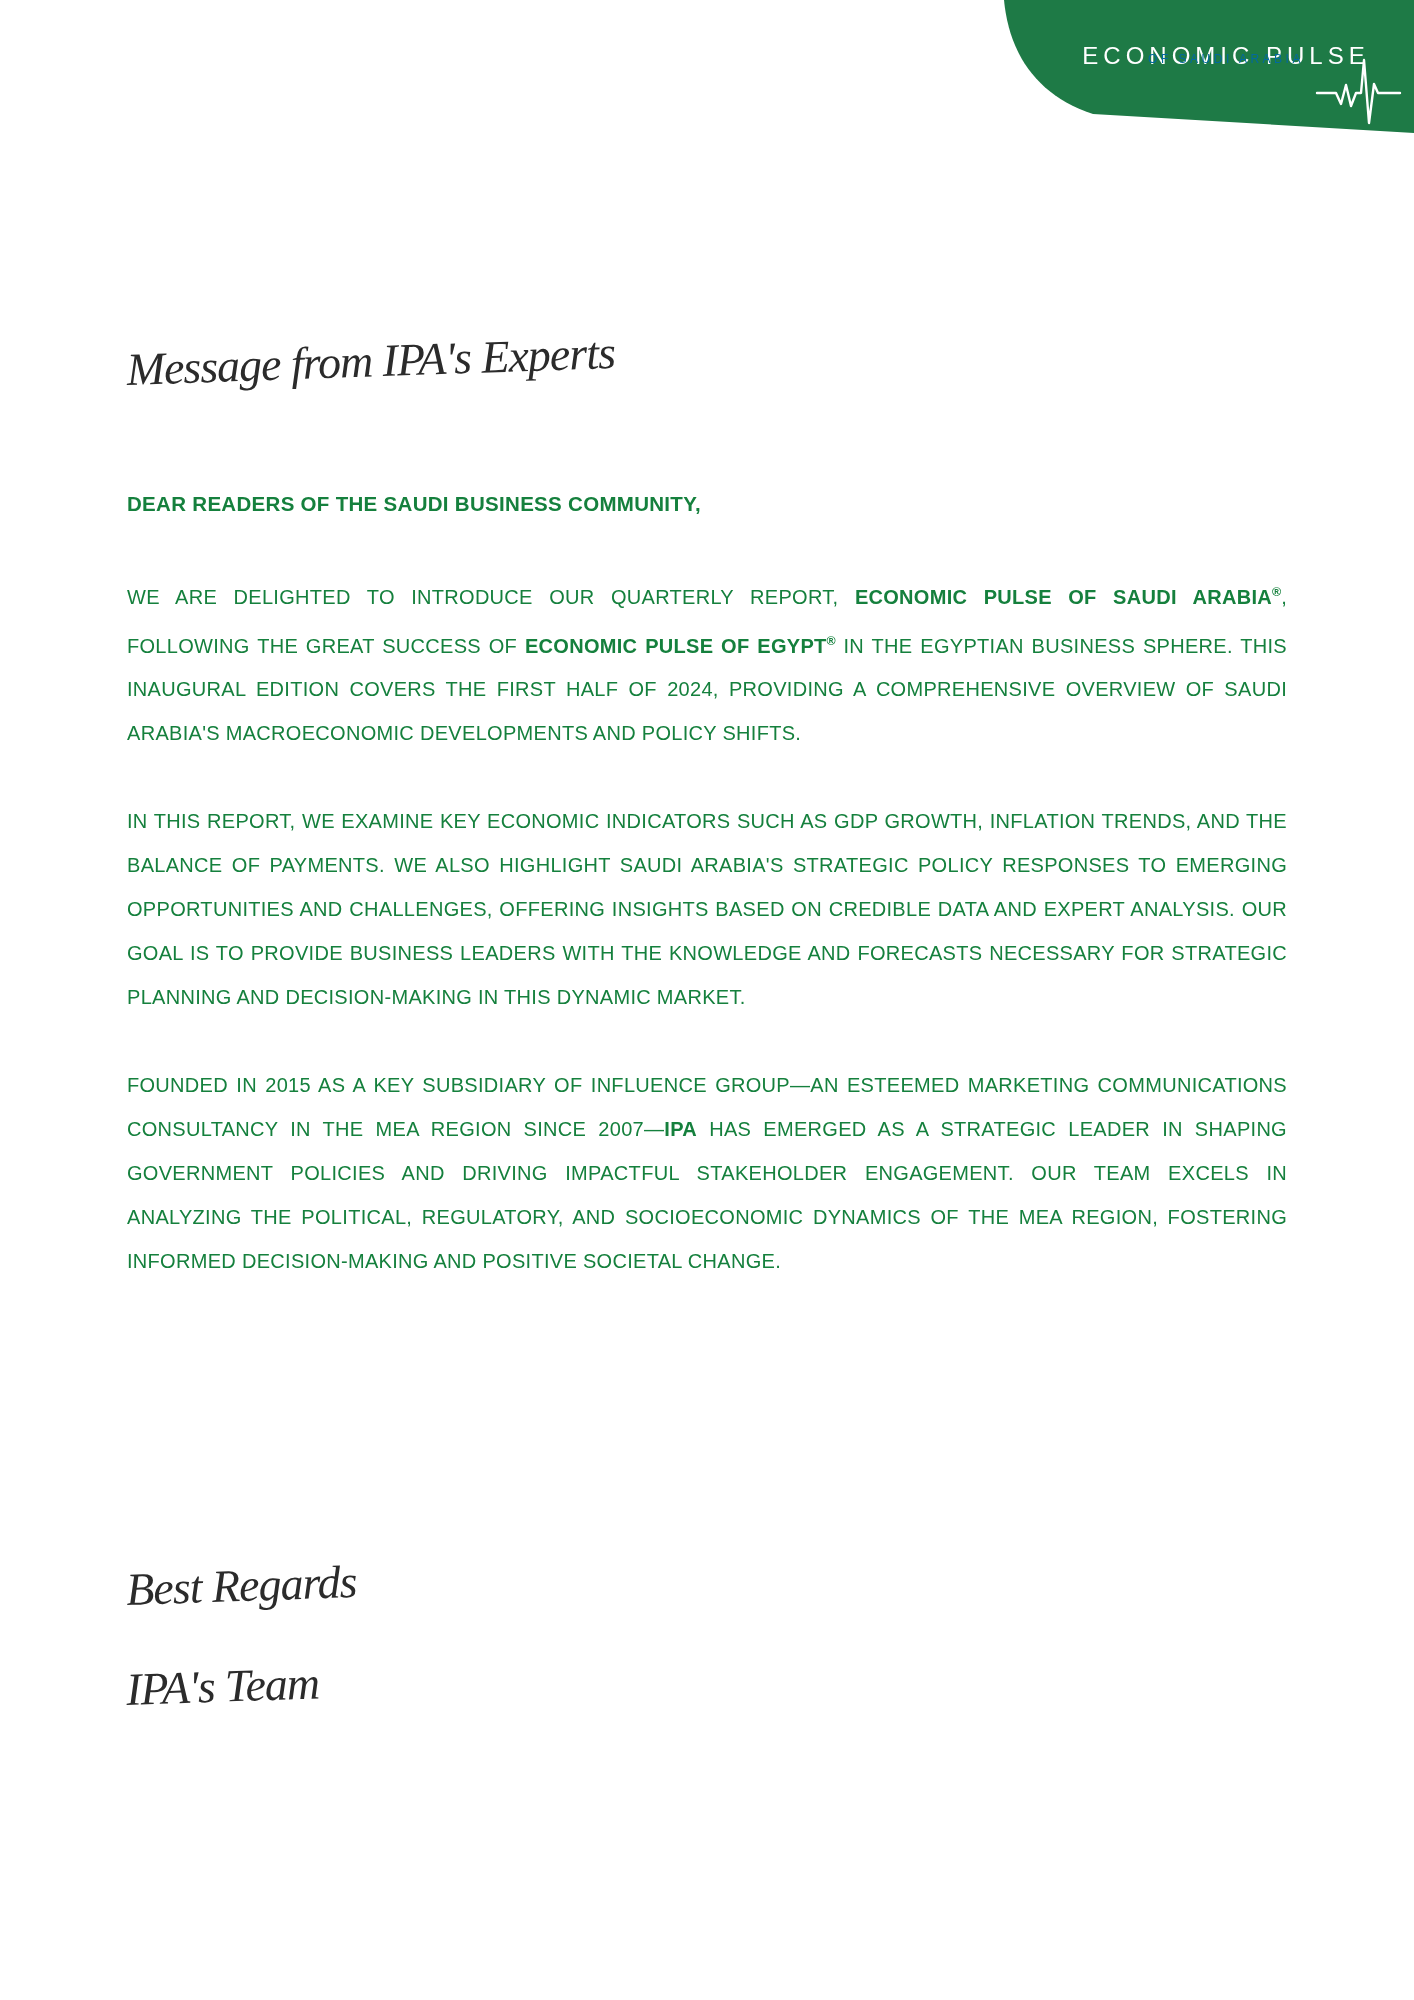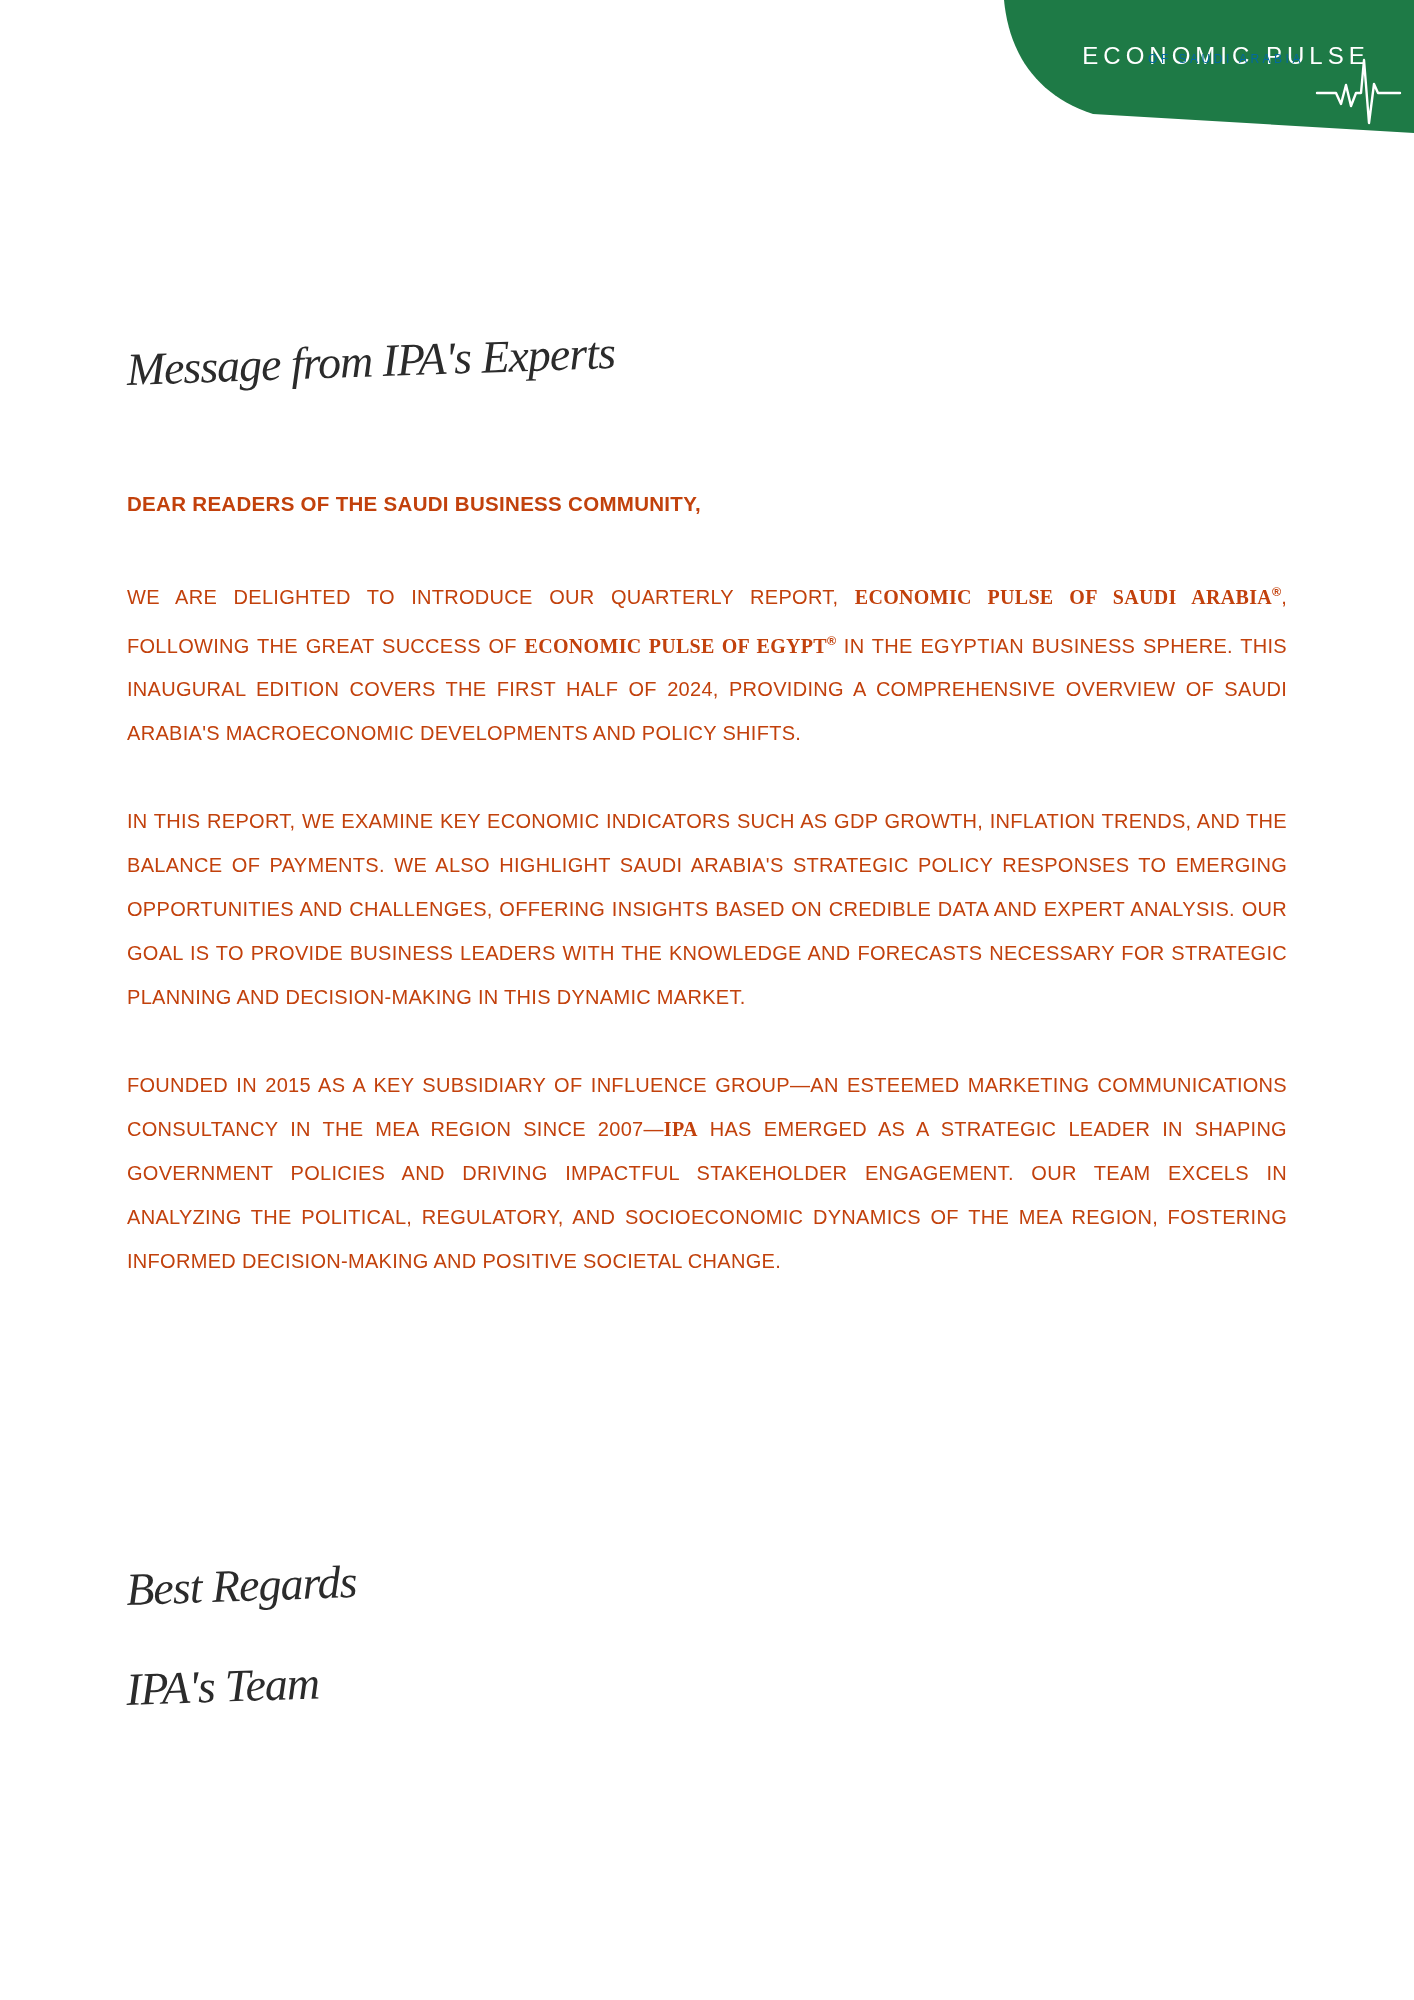--- a/index.html
+++ b/index.html
@@ -39,28 +39,28 @@
     letter-spacing:-1px;
   }
   .page-heading{
     position:absolute;left:128px;top:330px;
     font-size:46px;line-height:80px;
   }
 
   
   .letter{
     position:absolute;left:127px;top:482px;width:1160px;
-    color:#c2410c;
+    color:#15803d;
     font-size:20px;line-height:44px;
     letter-spacing:0.3px;
   }
   .greeting{font-weight:bold;margin:0 0 44px 0;font-size:20.5px;}
   .para{margin:0 0 44px 0;text-align:justify;}
   .para:last-child{margin-bottom:0;}
-  .b{font-weight:bold;font-family:Liberation Serif, serif;}
+  .b{font-weight:bold;}
   .reg{font-size:0.62em;vertical-align:super;font-weight:bold;letter-spacing:0;}
 
   
   .signature{position:absolute;left:128px;top:1540px;}
   .sig-line{font-size:46px;line-height:100px;display:block;}
 </style>
 </head>
 <body>
 
 <div class="page">

